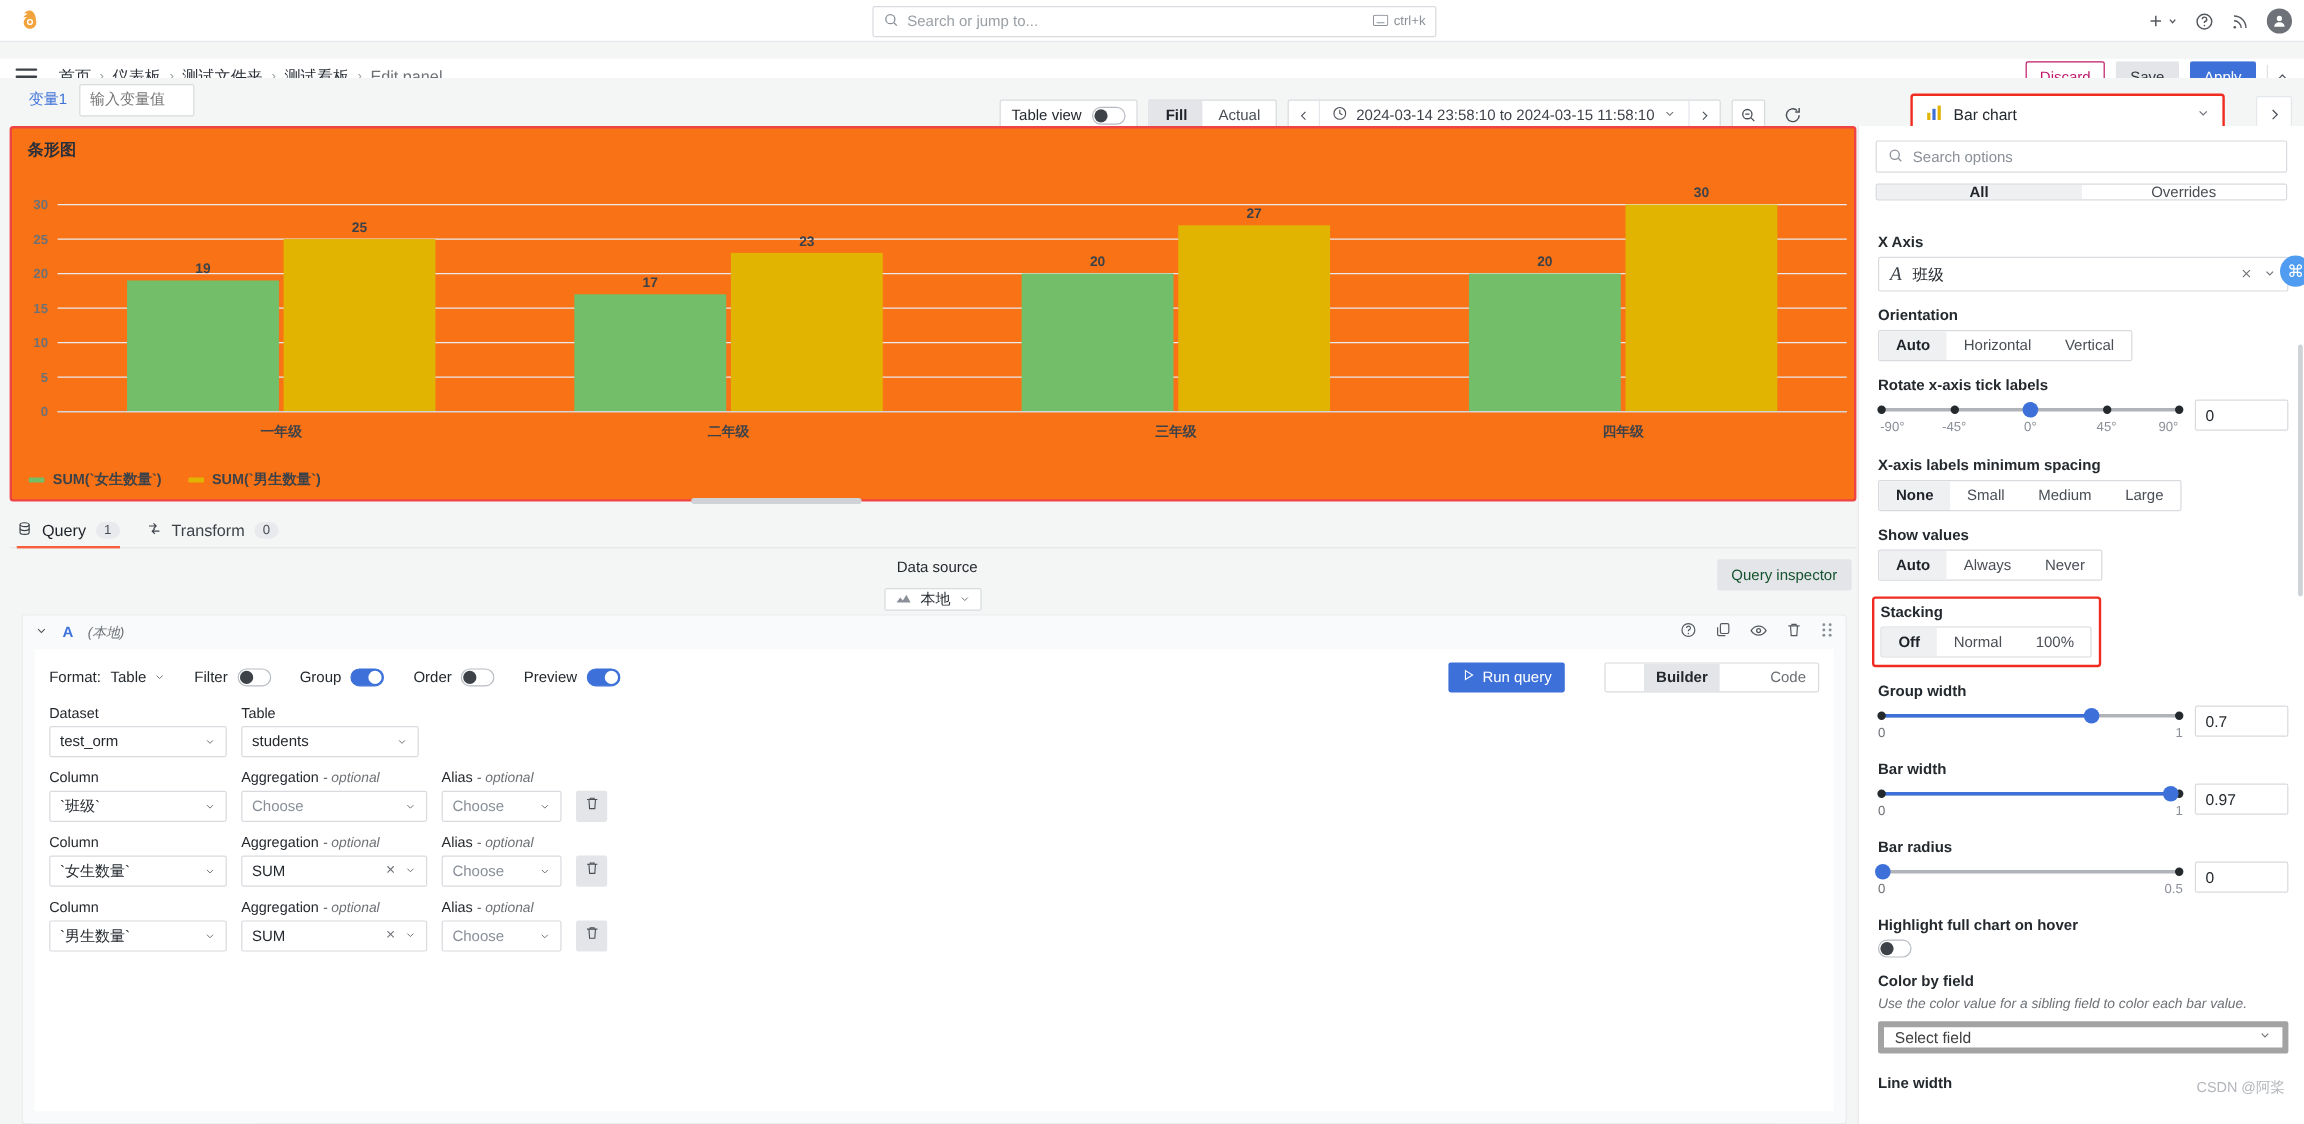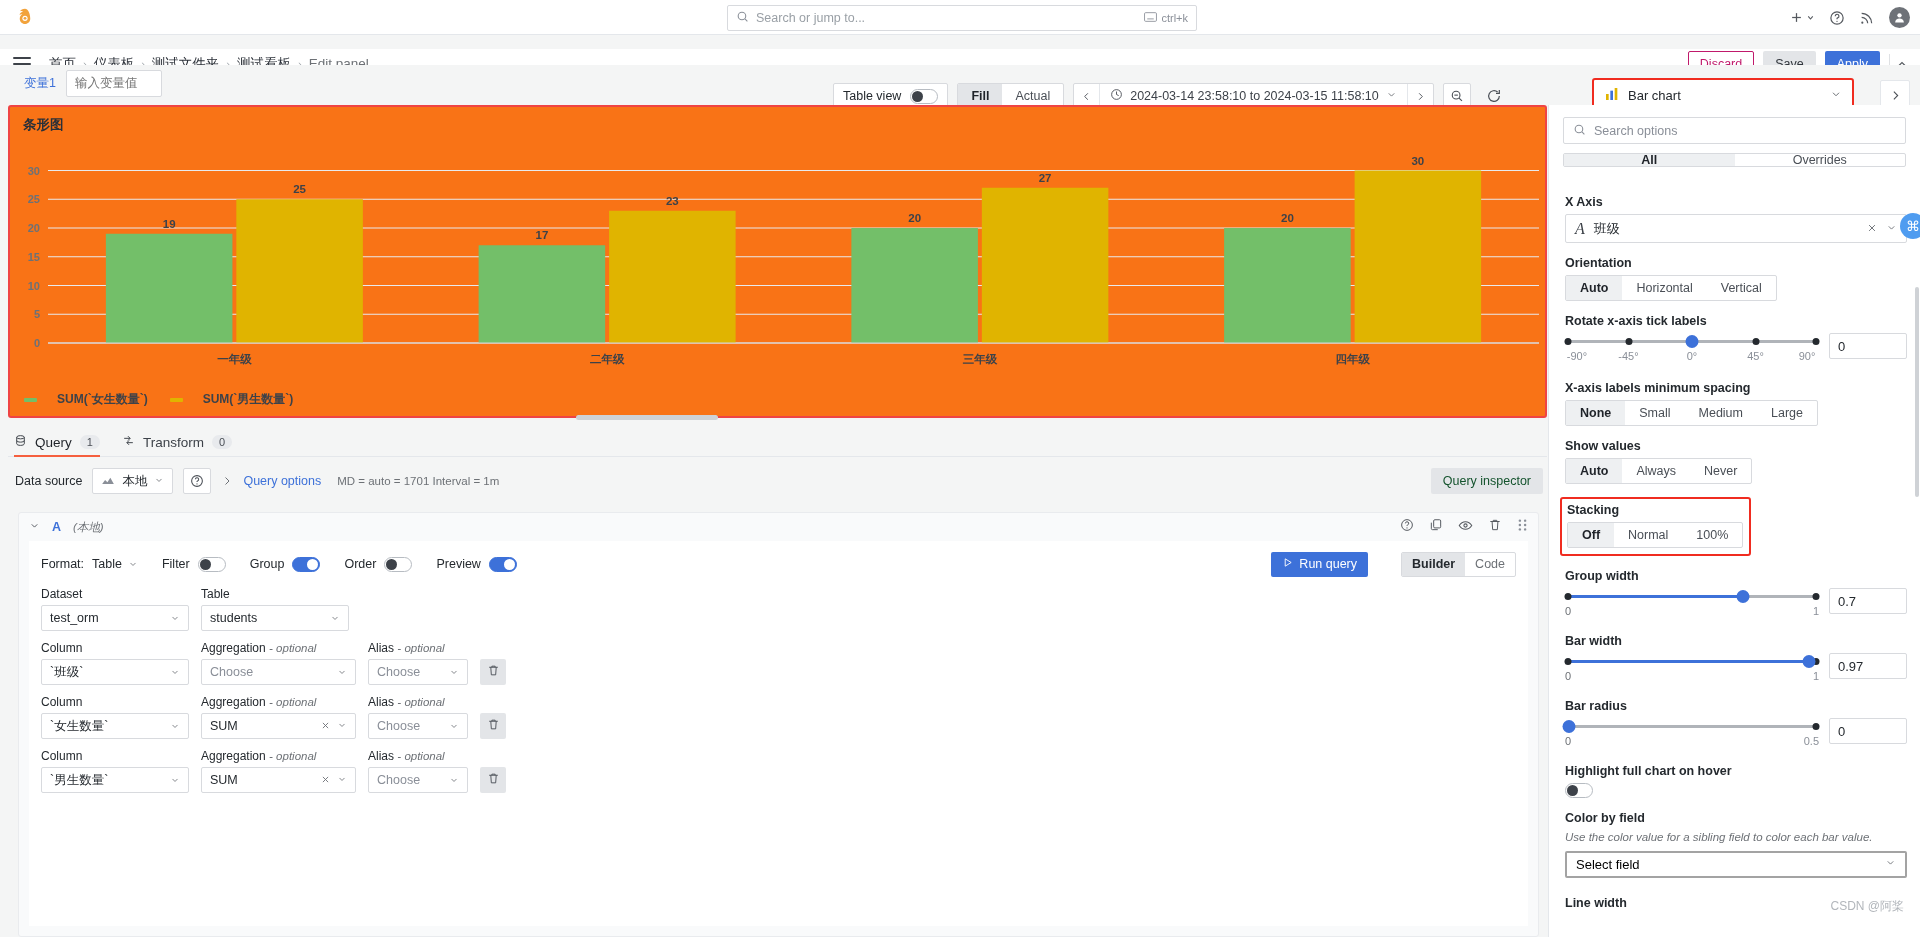--- a/index.html
+++ b/index.html
@@ -74,50 +74,50 @@
   .viznext { position:absolute; right:10px; top:80px; width:30px; height:31px; border:1px solid #e4e7eb; background:#fff; border-radius:2px; display:flex; align-items:center; justify-content:center; cursor:pointer; color:#4a4f56;}
 
   
   .panel {
     position:absolute; left:8px; top:105px; width:1539px; height:313px;
     background:#f97316; border:2px solid #ef4444; border-radius:3px;font-weight:bold;
   }
   .panel-title { font-size:13.5px; color:#2b3038; padding:9px 0 0 13px;}
   .chart { position:absolute; left:0; top:30px; width:1539px; height:246px; }
   .legend { position:absolute; left:14px; bottom:8px; display:flex; gap:22px; align-items:center; font-size:12px; color:#3d4249;}
-  .legend .ent { display:flex; align-items:center; gap:20px; cursor:pointer;}
+  .legend .ent { display:flex; align-items:center; gap:7px; cursor:pointer;}
   .legend .sw { width:13px;height:4px;border-radius:1px;}
   .hscroll { position:absolute; left:566px; bottom:-4px; width:142px; height:5px; border-radius:3px; background:#cfd2d6;}
 
   
   .tabsrow { position:absolute; left:8px; top:428px; width:1539px; height:29px; border-bottom:1px solid #e4e7eb; display:flex; align-items:flex-end; gap:22px; padding-left:6px;}
   .tab { display:flex; align-items:center; gap:8px; font-size:13.5px; color:#3d4249; padding-bottom:6px; cursor:pointer; position:relative;}
   .tab.active { color:#1f2329; }
   .tab.active:after { content:""; position:absolute; left:0; right:0; bottom:-1px; height:2px; background:#f55f3e;}
   .cnt { background:#e8eaed; border-radius:9px; font-size:11px; color:#4a4f56; padding:1px 7px; }
 
-  .dsrow { position:absolute; left:8px; top:466px; width:1539px; height:30px; display:flex; align-items:center; gap:10px; }
+  .dsrow { position:absolute; left:8px; top:466px; width:1539px; height:30px; display:flex; align-items:center; gap:10px;flex-direction:column; }
   .dslabel { font-size:12.5px; color:#24292e; margin-left:7px;}
   .dspick { height:26px; border:1px solid #d8dade; background:#fff; border-radius:2px; display:flex; align-items:center; gap:7px; padding:0 8px; font-size:12.5px; cursor:pointer;}
   .qopt { color:#3d71d9; font-size:12.5px; cursor:pointer;}
   .qmeta { font-size:11.5px; color:#6d7176; margin-left:6px;}
   .qinspect { position:absolute; right:4px; height:26px; background:#e3e5e8; border-radius:2px; display:flex; align-items:center; padding:0 12px; font-size:12.5px; color:#14532d; cursor:pointer;}
 
   .qcard { position:absolute; left:18px; top:512px; width:1521px; height:425px; background:#f9fafb; border:1px solid #e9ebee; border-radius:3px; }
   .qhead { height:28px; display:flex; align-items:center; gap:12px; padding:0 10px; font-size:12.5px;}
   .qhead .aname { color:#3d71d9; font-weight:600; }
   .qhead .ds { color:#6d7176; font-style:italic; font-size:11.5px;}
   .qhead-icons { margin-left:auto; display:flex; gap:15px; color:#55595f;}
   .qbody { background:#fff; margin:0 10px; padding:10px 12px; height:385px; }
   .fmtrow { display:flex; align-items:center; gap:24px; font-size:12.5px; color:#24292e; height:26px;}
   .fmtrow .pair { display:flex; align-items:flex-start; gap:8px;}
   .fmtsel { display:flex; align-items:center; gap:6px; cursor:pointer;}
   .runbtn { margin-left:auto; display:flex; align-items:center; gap:6px; background:#3d71d9; color:#fff; height:25px; padding:0 11px; border-radius:2px; font-size:12.5px; cursor:pointer;}
   .bc { display:flex; border:1px solid #d8dade; border-radius:2px; overflow:hidden; height:25px; margin-left:9px;}
-  .bc div { padding:0 10px; display:flex; align-items:center; font-size:12.5px; color:#6d7176; cursor:pointer;}
+  .bc div { padding:0 10px; display:flex; align-items:center; font-size:12.5px; color:#6d7176; cursor:pointer;margin-left:32px;}
   .bc div.active { background:#e3e5e8; color:#24292e; font-weight:600;}
 
   .fieldlabel { font-size:12px; color:#24292e; margin-bottom:4px;}
   .sel { height:26px; border:1px solid #d8dade; border-radius:2px; background:#fff; display:flex; align-items:center; padding:0 8px; font-size:12.5px; color:#24292e; cursor:pointer;}
   .sel .ph { color:#8a8f98;}
   .sel .cv { margin-left:auto; color:#6d7176; font-size:11px; display:flex; gap:7px; align-items:center;}
   .grid2 { display:flex; gap:12px; margin-top:10px;}
   .col-ds { width:148px;} .col-tb { width:148px;}
   .cols-row { display:flex; gap:12px; margin-top:10px; align-items:flex-end;}
   .c-col { width:148px;} .c-agg { width:155px;} .c-ali { width:100px;}
@@ -142,21 +142,21 @@
   .srail { position:relative; flex:1; height:30px;}
   .srail .track { position:absolute; top:7px; left:3px; right:3px; height:3px; background:#b0b4b9; border-radius:2px;}
   .srail .fill { position:absolute; top:7px; left:3px; height:3px; background:#3d71d9; border-radius:2px;}
   .srail .dot { position:absolute; top:5px; width:7px; height:7px; border-radius:50%; background:#24292e; transform:translateX(-50%);}
   .srail .knob { position:absolute; top:2px; width:13px;height:13px;border-radius:50%;background:#3d71d9; transform:translateX(-50%); cursor:pointer;}
   .srail .tick { position:absolute; top:17px; font-size:11px; color:#8a8f98; transform:translateX(-50%);}
   .srail .tickL { position:absolute; top:17px; left:0; font-size:11px; color:#6d7176;}
   .srail .tickR { position:absolute; top:17px; right:0; font-size:11px; color:#8a8f98;}
   .snum { width:78px; height:26px; border:1px solid #d8dade; border-radius:2px; font-size:13px; display:flex; align-items:center; padding:0 8px; color:#24292e; background:#fff;}
   .stackbox { position:relative; border:2px solid #f02c20; border-radius:3px; padding:4px 6px 6px 5px; width:max-content; margin-left:-5px;}
-  .selfield { height:27px; border:2px solid #a3a3a3; border-radius:2px; display:flex; align-items:center; padding:0 9px; font-size:13px; color:#000000; cursor:pointer;text-align:right;}
+  .selfield { height:27px; border:5px solid #a3a3a3; border-radius:2px; display:flex; align-items:center; padding:0 9px; font-size:13px; color:#404040; cursor:pointer;text-align:right;}
   .selfield .cv { margin-left:auto; color:#6d7176; font-size:12px;}
   .watermark { position:absolute; right:16px; bottom:22px; font-size:12px; color:#b2b6bb;}
   .cmdbubble { position:absolute; right:-6px; top:108px; width:26px; height:26px; border-radius:50%; background:#4f9cf0; color:#fff; display:flex; align-items:center; justify-content:center; font-size:14px;}
   .vscroll { position:absolute; right:1px; top:182px; width:4px; height:210px; background:#cfd2d6; border-radius:2px;}
 </style>
 </head>
 <body>
 
 <div class="app">
 

